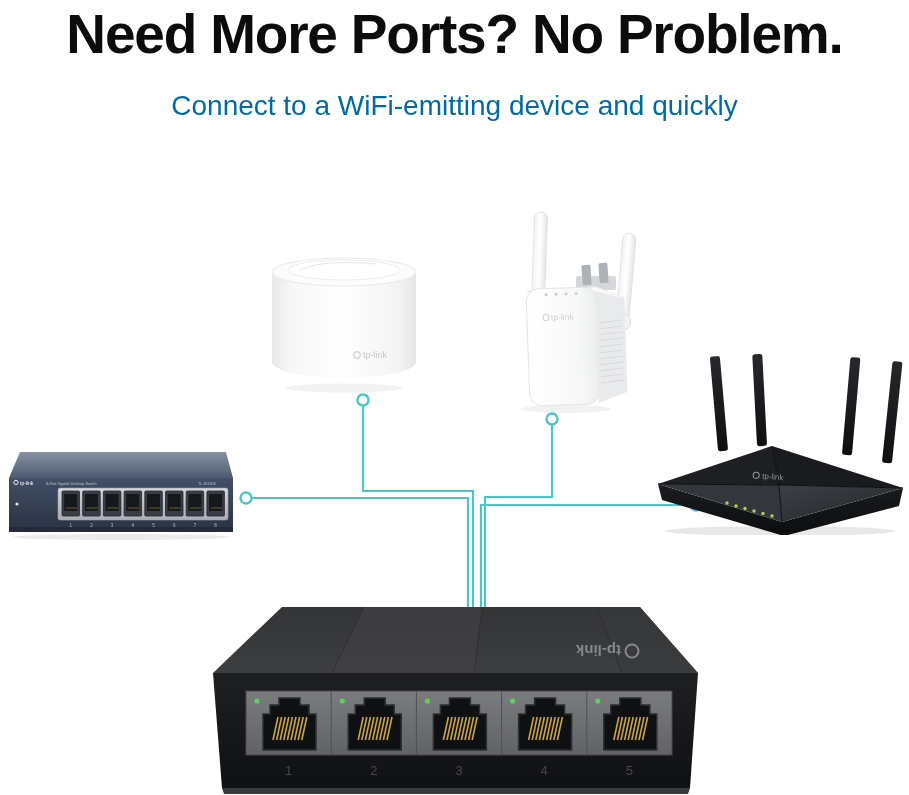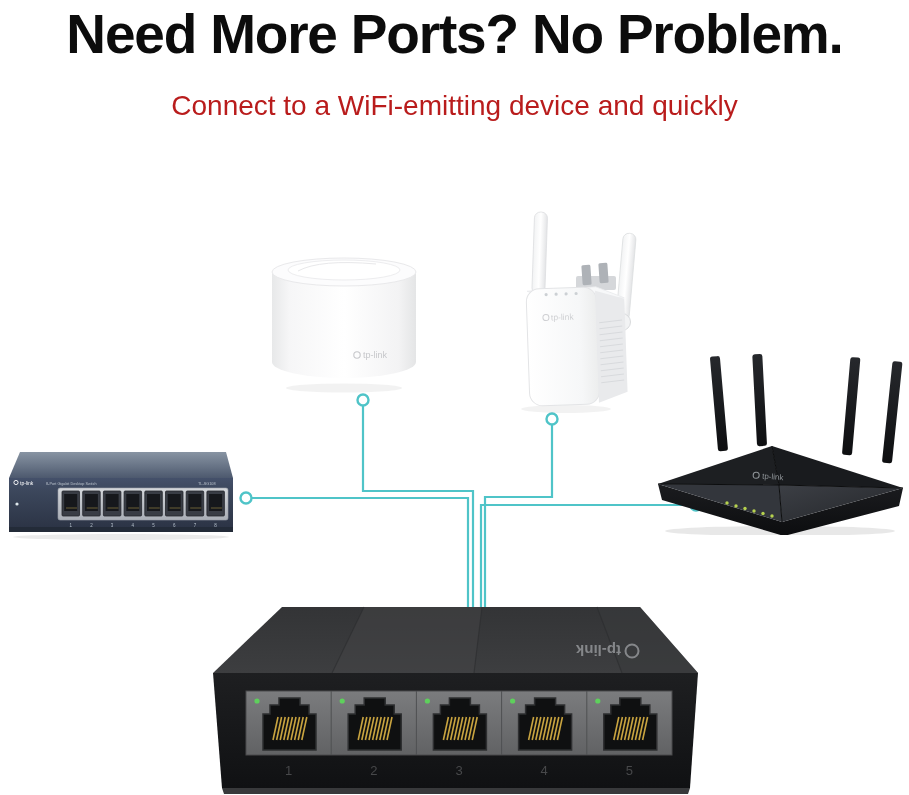--- a/index.html
+++ b/index.html
@@ -1,21 +1,21 @@
 <!DOCTYPE html>
 <html><head>
 <meta charset="utf-8">
 <style>
   html,body{margin:0;padding:0;background:#fff}
   .canvas{position:relative;width:909px;height:795px;background:#fff;overflow:hidden;
           font-family:"Liberation Sans",sans-serif}
   .title{position:absolute;top:2px;left:0;width:100%;text-align:center;
          font-size:55px;font-weight:700;letter-spacing:-1.2px;color:#0c0c0c;white-space:nowrap}
   .subtitle{position:absolute;top:82px;left:0;width:100%;text-align:center;
-            font-size:28px;line-height:47px;color:#b91c1c;font-weight:400}
+            font-size:28px;line-height:47px;color:#0369a1;font-weight:400}
   .layer{position:absolute;left:0;top:0}
   .device{position:absolute}
   svg text{font-family:"Liberation Sans",sans-serif}
 </style>
 </head>
 <body>
 
 <div class="canvas">
 
   <div class="title">Need More Ports? No Problem.</div>

